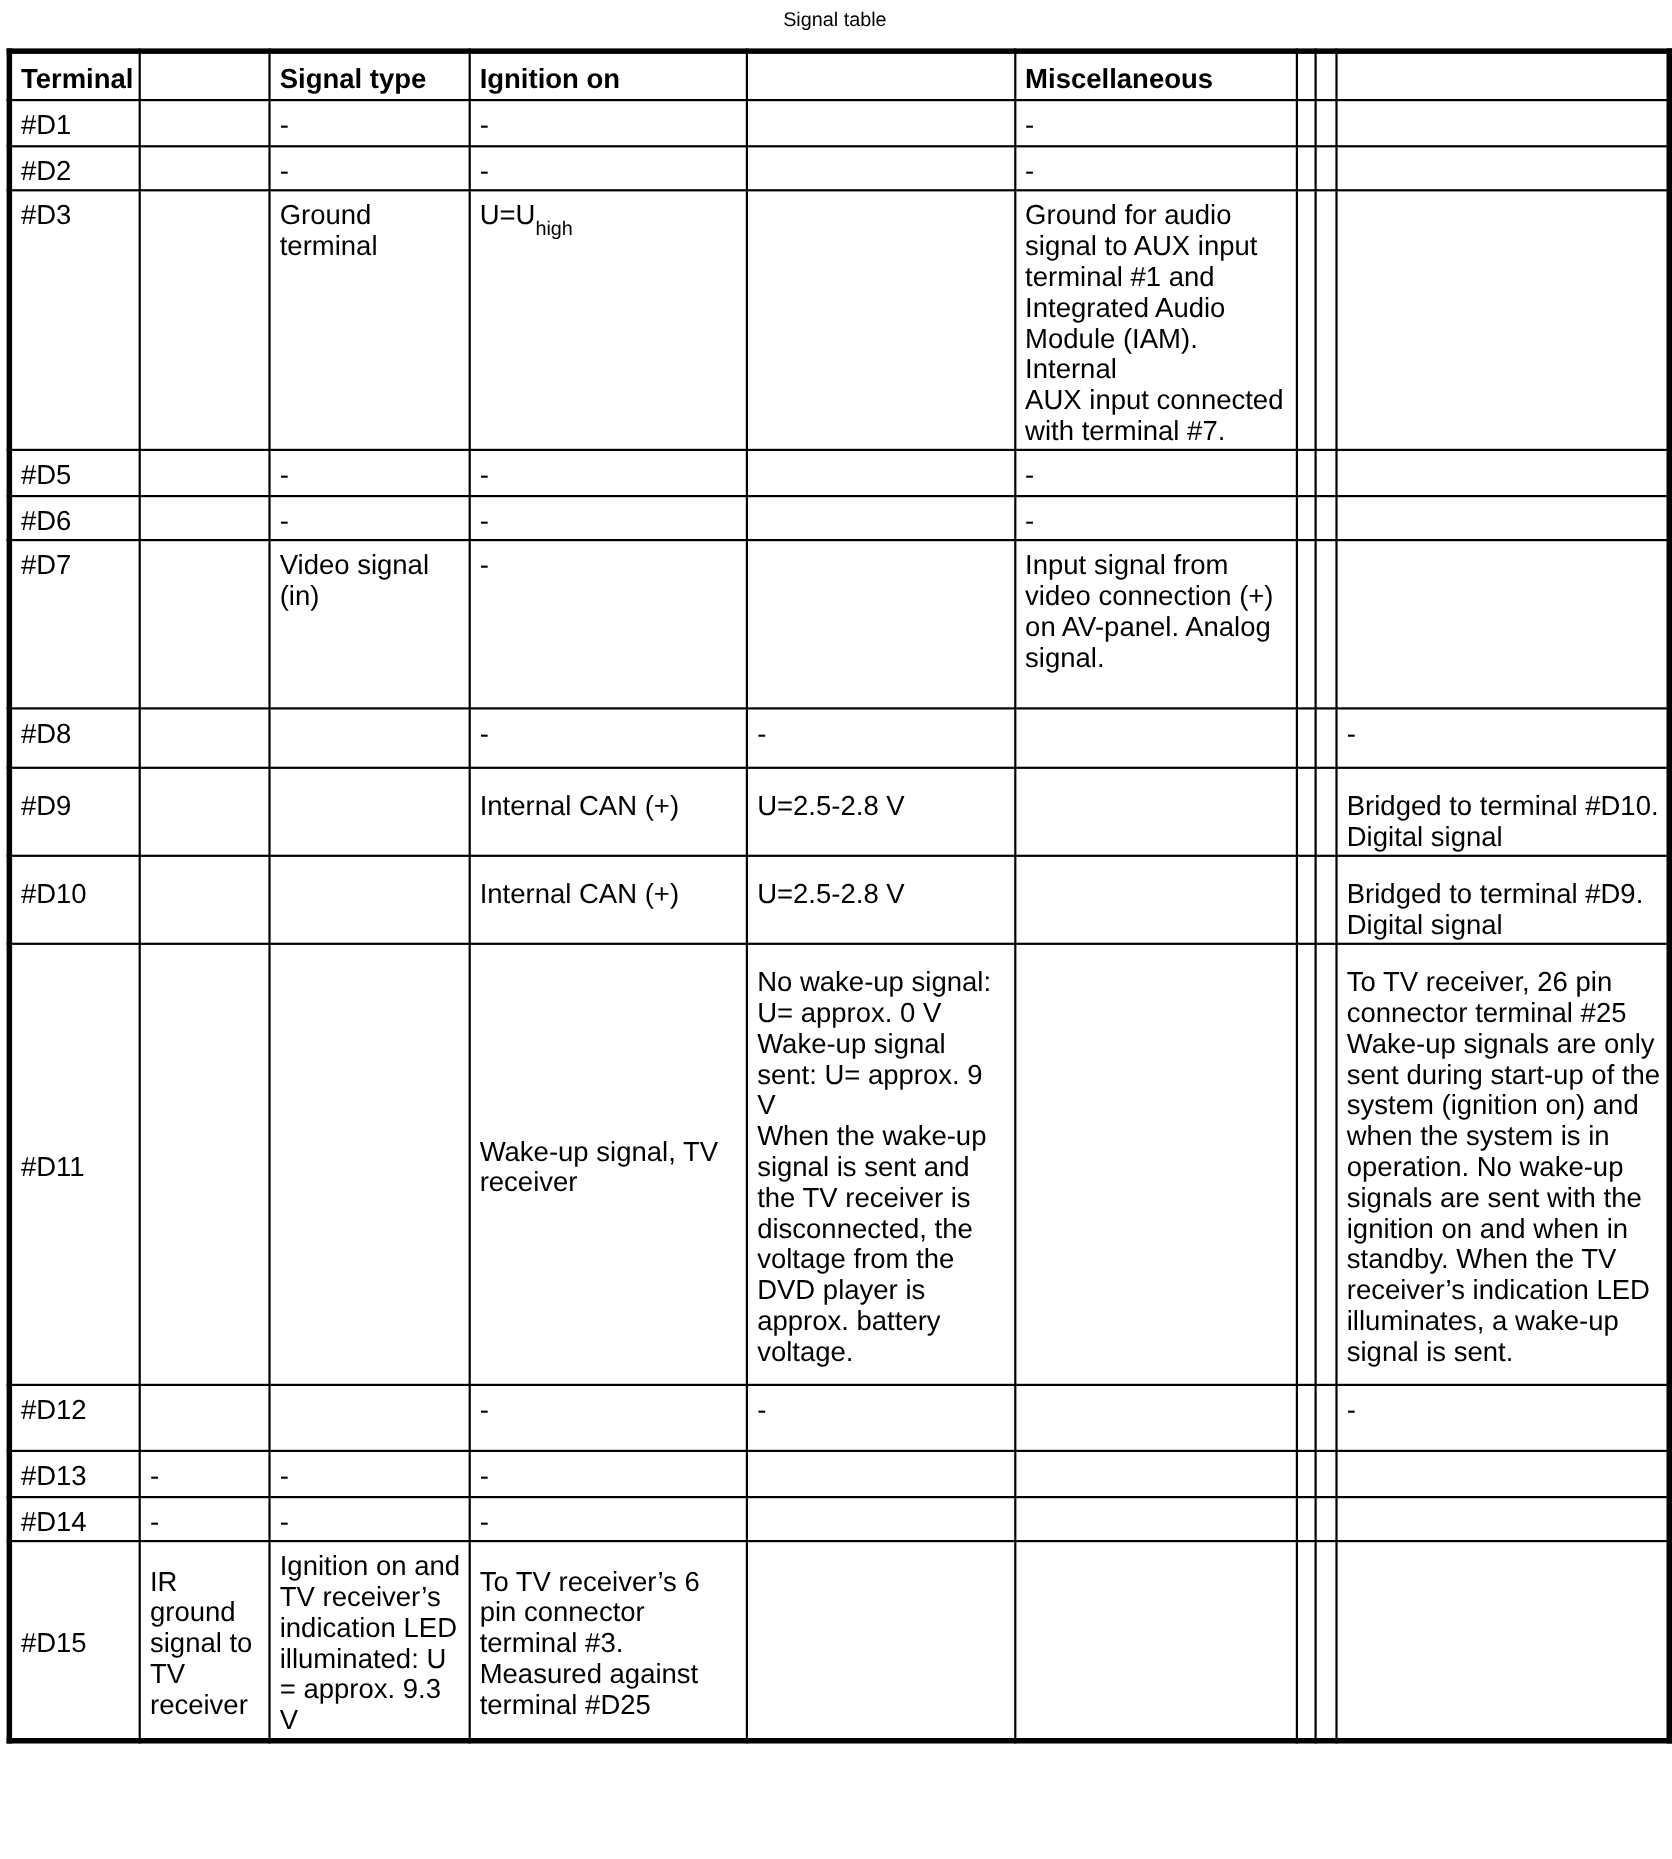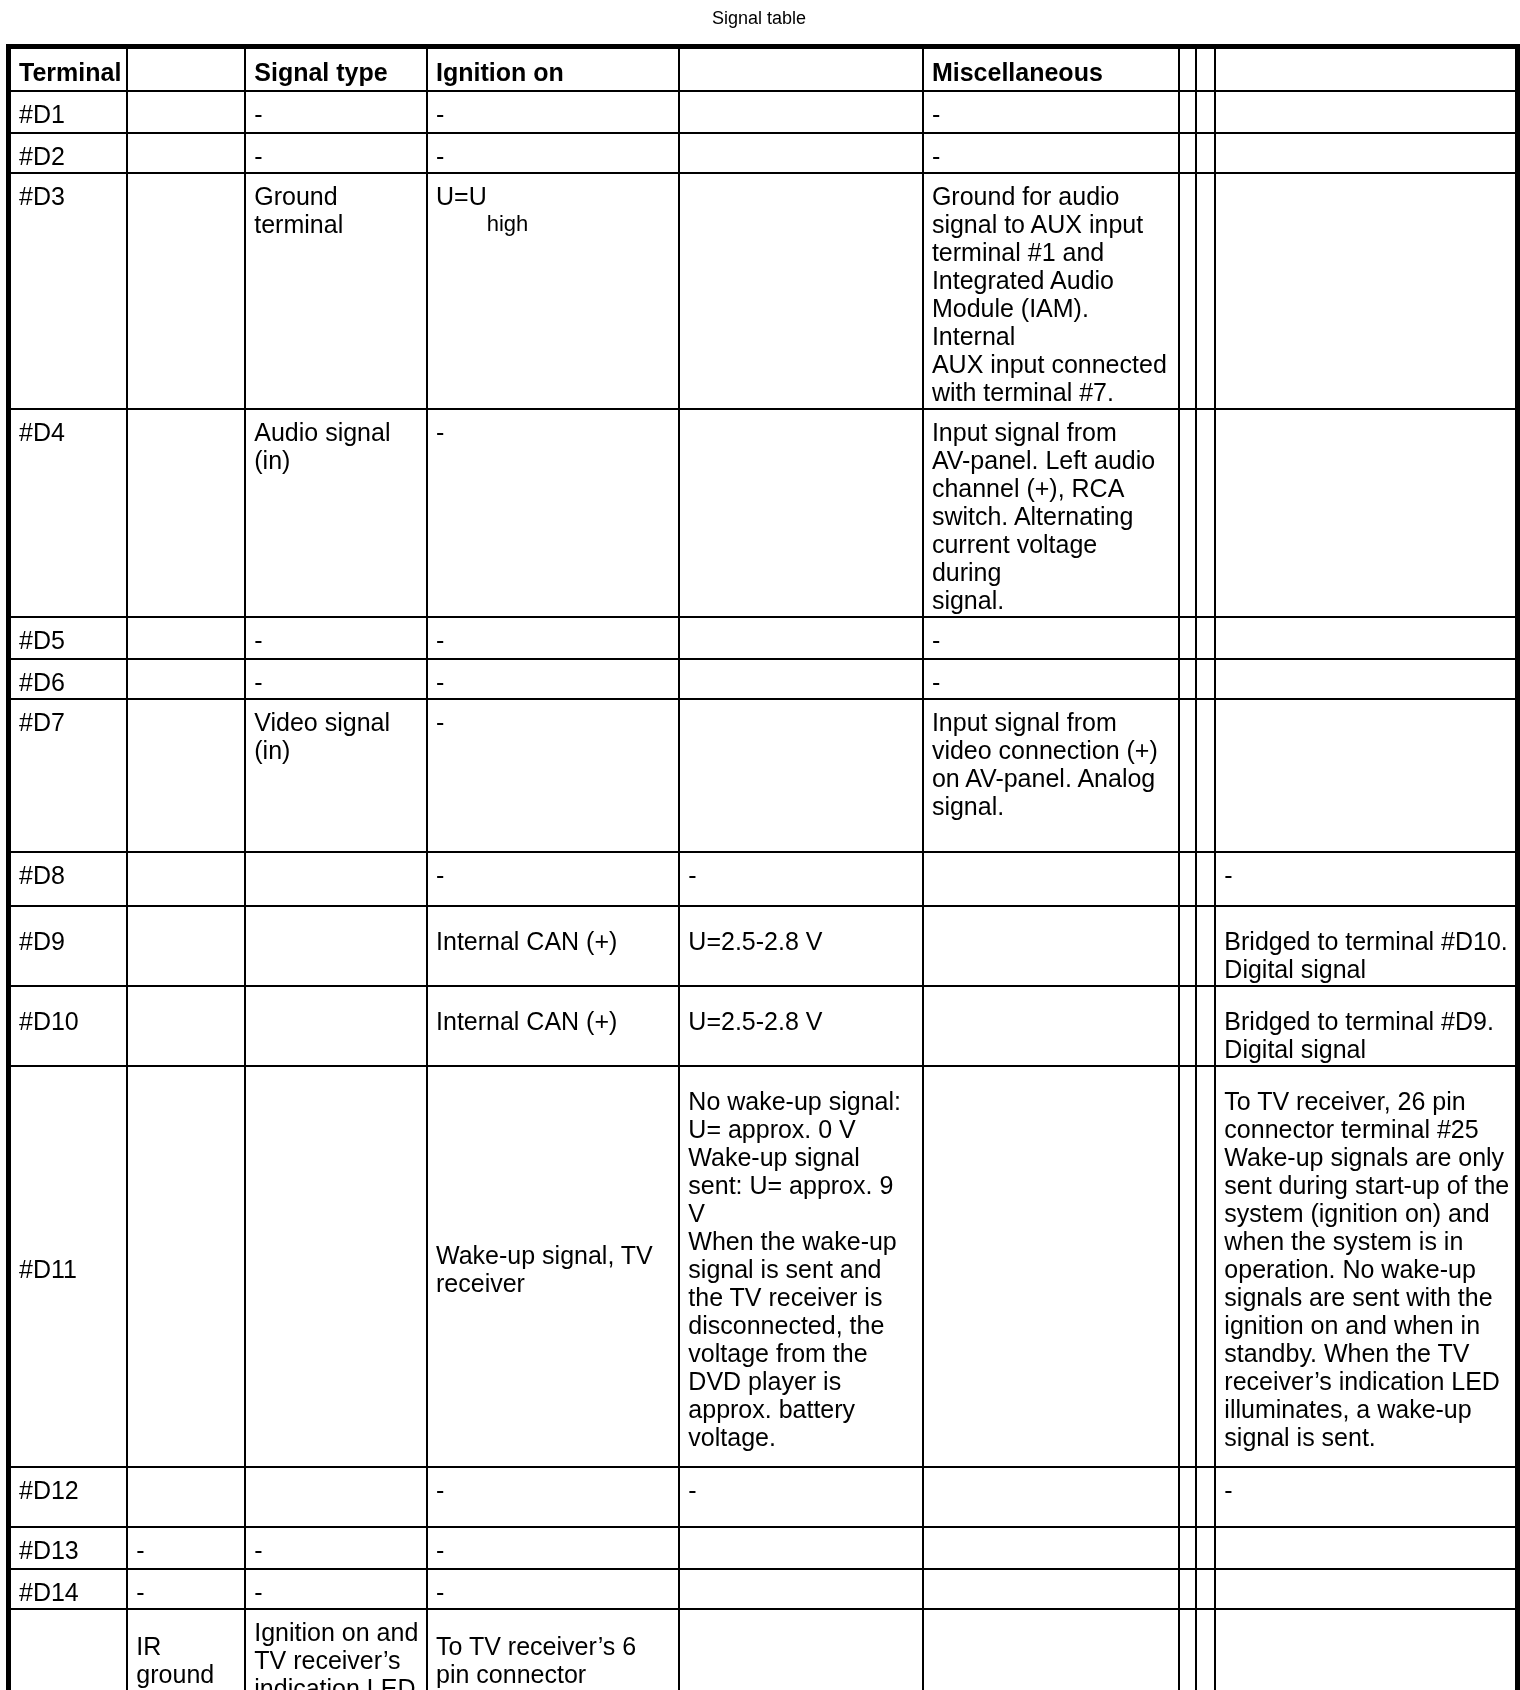--- a/index.html
+++ b/index.html
@@ -47,24 +47,24 @@
   }
   table.signal td:nth-child(7),
   table.signal td:nth-child(8),
   table.signal th:nth-child(7),
   table.signal th:nth-child(8) {
     padding: 0;
   }
   tr.middle td { vertical-align: middle; }
   tr.tight td { padding-top: 20px; }
   sub.unit {
-    font-size: 22px;
+    font-size: 18px;
     line-height: 0;
     position: relative;
-    top: 20px;
+    top: 4px;
   }
 </style>
 </head>
 <body>
 
 <div class="title">Signal table</div>
 
 <table class="signal">
   <colgroup>
       <col style="width: 113px;">
@@ -124,37 +124,20 @@
 signal to AUX input
 terminal #1 and
 Integrated Audio
 Module (IAM). Internal
 AUX input connected
 with terminal #7.</td>
         <td></td>
         <td></td>
         <td></td>
       </tr>
-      <tr style="height: 196px;">
-        <td>#D4</td>
-        <td></td>
-        <td>Audio signal
-(in)</td>
-        <td>-</td>
-        <td></td>
-        <td>Input signal from
-AV-panel. Left audio
-channel (+), RCA
-switch. Alternating
-current voltage during
-signal.</td>
-        <td></td>
-        <td></td>
-        <td></td>
-      </tr>
       <tr style="height: 42px;">
         <td>#D5</td>
         <td></td>
         <td>-</td>
         <td>-</td>
         <td></td>
         <td>-</td>
         <td></td>
         <td></td>
         <td></td>

